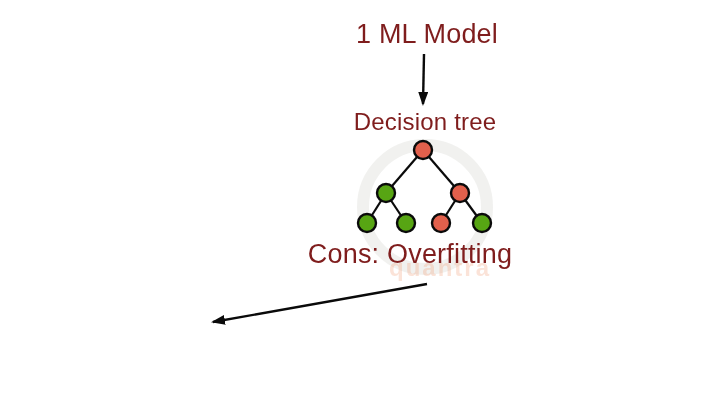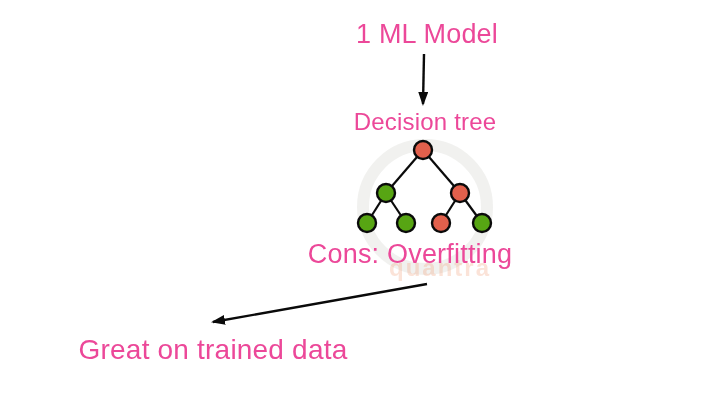--- a/index.html
+++ b/index.html
@@ -11,21 +11,21 @@
     position: relative;
     width: 720px;
     height: 415px;
     background: #ffffff;
     overflow: hidden;
     font-family: "Liberation Sans", "DejaVu Sans", sans-serif;
   }
   .label {
     position: absolute;
     transform: translate(-50%, -50%);
-    color: #ec4899;
+    color: #7f1d1d;
     white-space: nowrap;
     font-weight: 400;
     letter-spacing: 0.2px;
   }
   #ml-model-label      { left: 427px; top: 34px;  font-size: 27px; }
   #decision-tree-label { left: 425px; top: 122px; font-size: 24px; }
   #cons-label          { left: 410px; top: 254px; font-size: 27px; z-index: 3; }
   #great-label         { left: 213px; top: 350px; font-size: 28px; }
   #watermark-text {
     position: absolute;
@@ -59,21 +59,20 @@
   </svg>
 
   <div id="watermark-text">quantra</div>
 
   <div class="label" id="ml-model-label">1 ML Model</div>
 
   <div class="label" id="decision-tree-label">Decision tree</div>
 
   <div class="label" id="cons-label">Cons: Overfitting</div>
 
-  <div class="label" id="great-label">Great on trained data</div>
 
   <svg id="diagram-svg" width="720" height="415">
     <defs>
       <marker id="arrowhead" markerUnits="userSpaceOnUse" markerWidth="16" markerHeight="12" refX="12" refY="5" orient="auto">
         <path d="M0,0 L14,5 L0,10 z" fill="#0a0a0a"></path>
       </marker>
     </defs>
     <g id="tree-edges">
         <line x1="423" y1="150" x2="386" y2="193" stroke="#0a0a0a" stroke-width="2.2"></line>
         <line x1="423" y1="150" x2="460" y2="193" stroke="#0a0a0a" stroke-width="2.2"></line>

